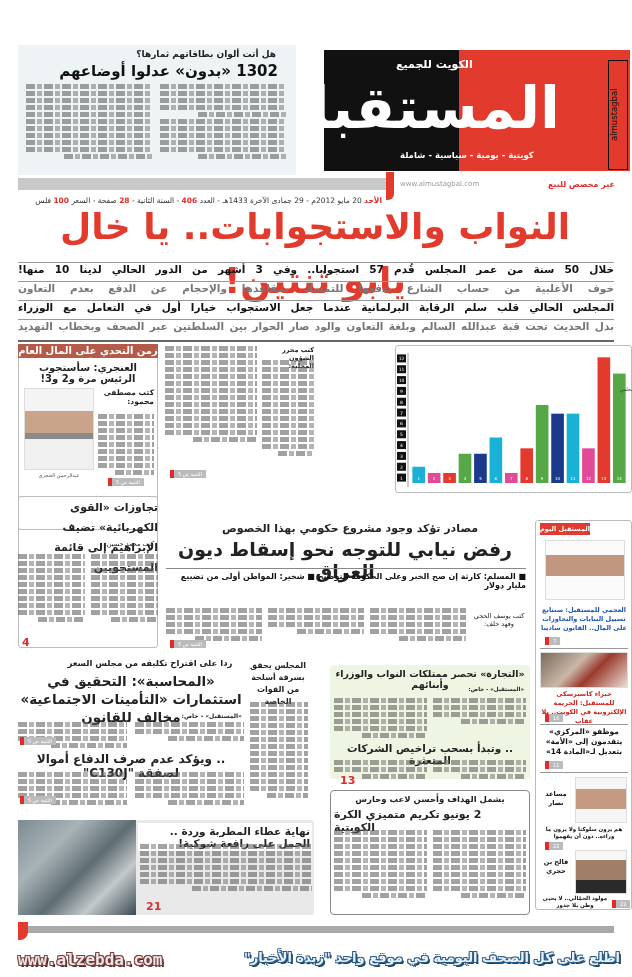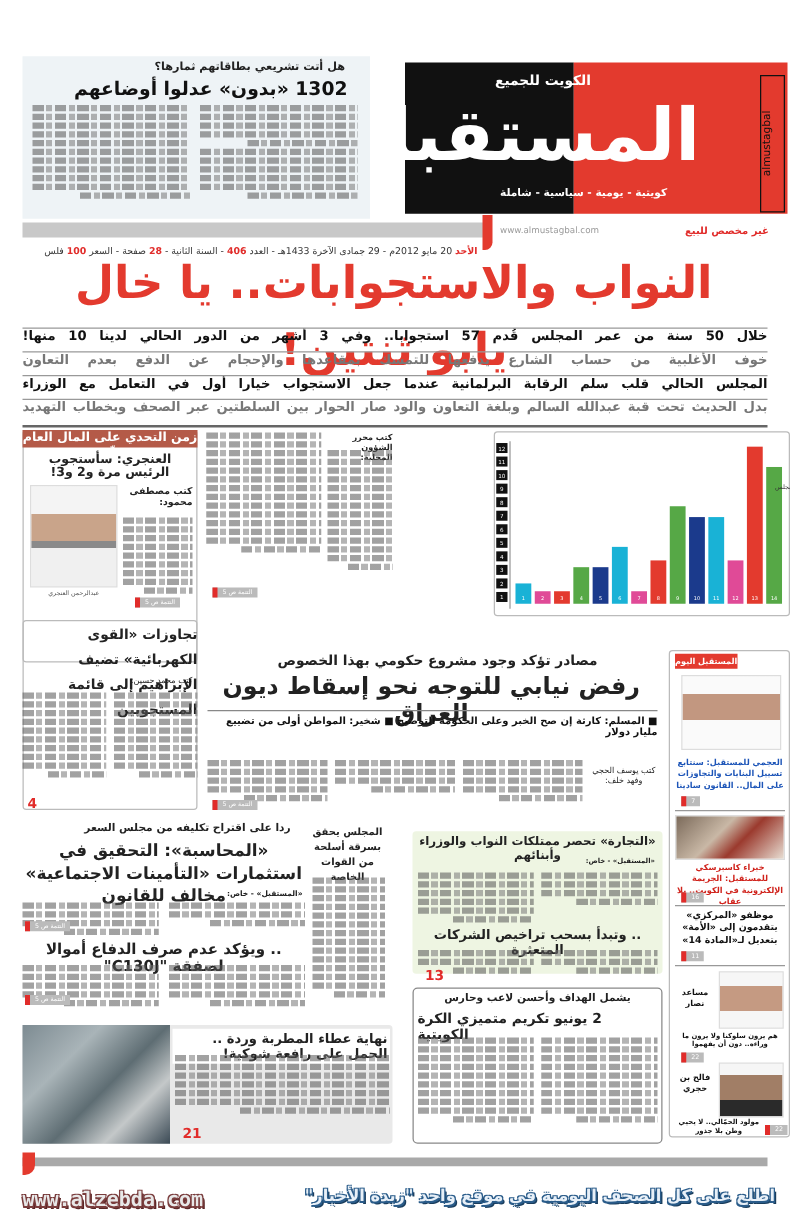--- a/index.html
+++ b/index.html
@@ -122,21 +122,21 @@
 <div id="masthead" class="abs">
   <div class="black"></div>
   <div class="red"></div>
 </div>
 <div id="slogan" class="abs">الكويت للجميع</div>
 <div id="logo-text" class="abs">المستقبل</div>
 <div id="tagline" class="abs">كويتية - يومية - سياسية - شاملة</div>
 <div id="latin" class="abs">almustagbal</div>
 
 <div id="teaser" class="abs"></div>
-<div id="teaser-kicker" class="abs rtl">هل أتت تشريعي بطاقاتهم ثمارها؟</div>
+<div id="teaser-kicker" class="abs rtl">هل أتت ألوان بطاقاتهم ثمارها؟</div>
 <div id="teaser-title" class="abs rtl">1302 «بدون» عدلوا أوضاعهم</div>
 <div id="teaser-body" class="abs">
   <div class="c">
       <span class="filler"></span>
       <span class="filler"></span>
       <span class="filler"></span>
       <span class="filler"></span>
       <span class="filler"></span>
       <span class="filler"></span>
       <span class="filler"></span>

